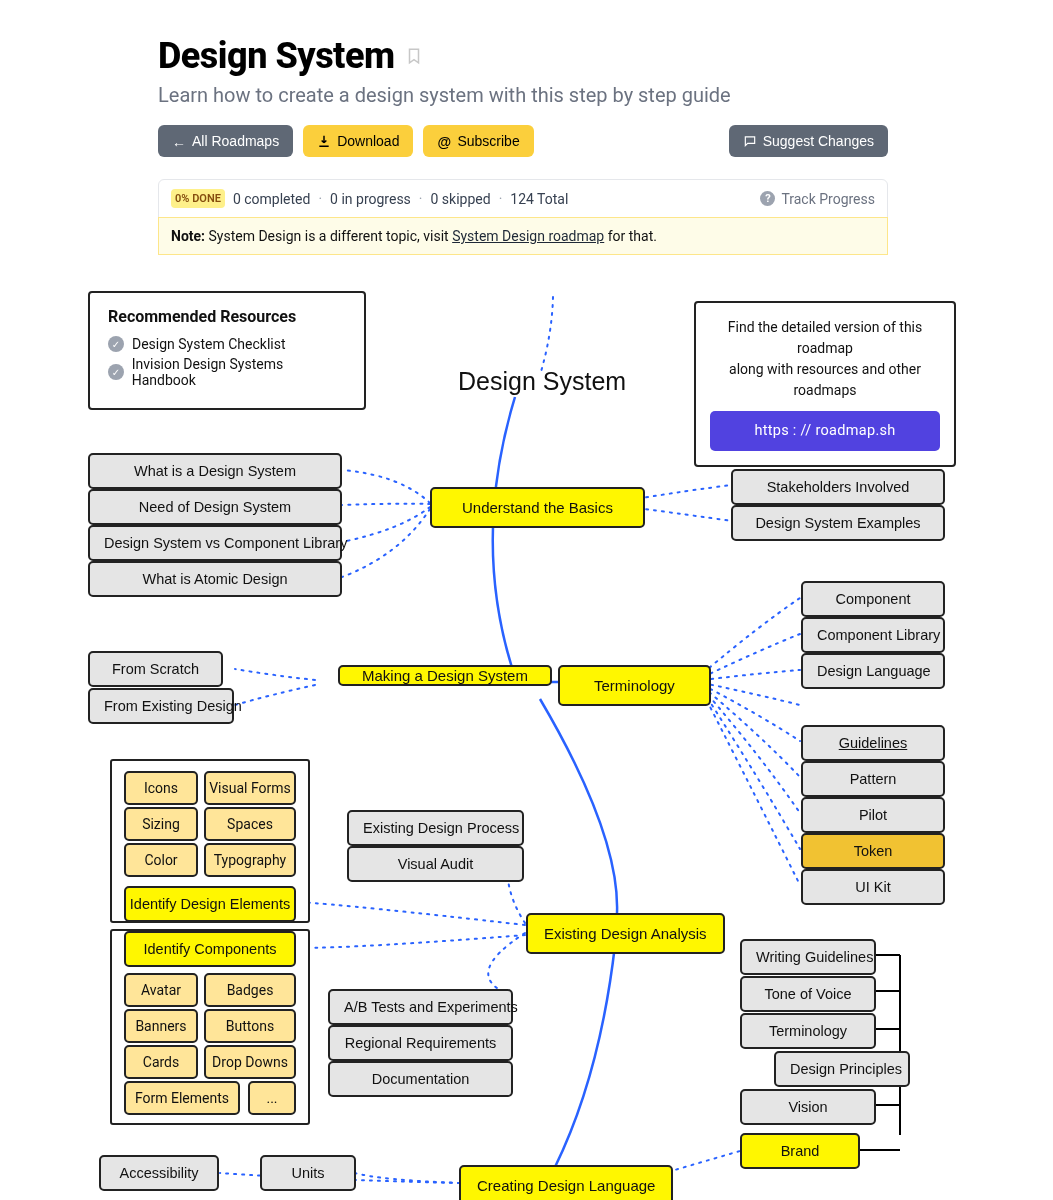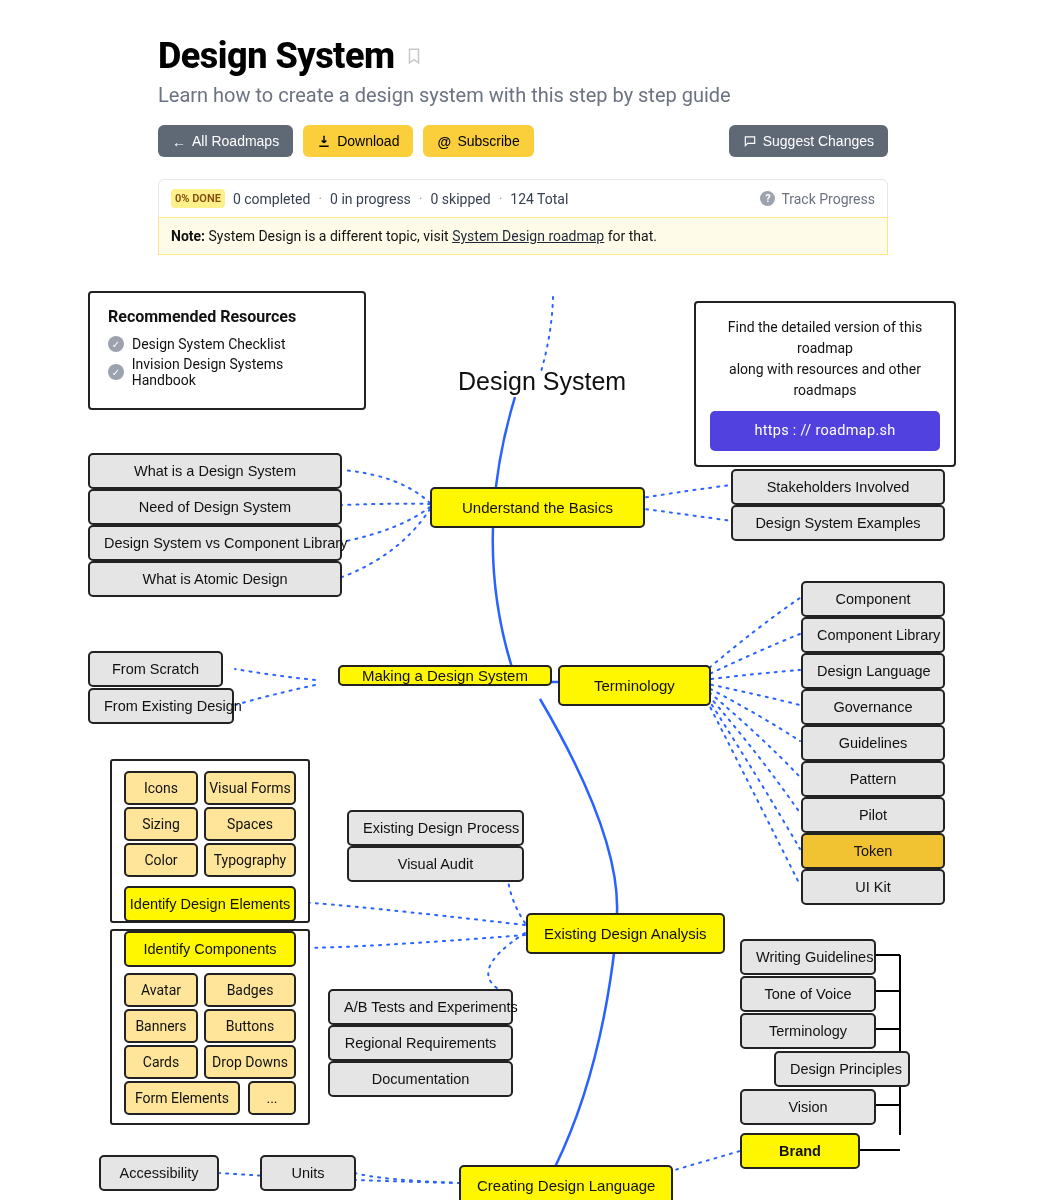--- a/index.html
+++ b/index.html
@@ -339,22 +339,21 @@
     <div class="node-sub" style="left:731px; top:220px; width:214px;">Design System Examples</div>
 
     <div class="node-major" style="left:314px; top:380px; padding:0 22px;margin-left:24px;">Making a Design System</div>
     <div class="node-major" style="left:558px; top:380px; padding:10px 34px;">Terminology</div>
     <div class="node-sub" style="left:88px; top:366px; width:135px;">From Scratch</div>
     <div class="node-sub" style="left:88px; top:403px; width:146px;">From Existing Design</div>
 
     <div class="node-sub" style="left:801px; top:296px; width:144px;">Component</div>
     <div class="node-sub" style="left:801px; top:332px; width:144px;">Component Library</div>
     <div class="node-sub" style="left:801px; top:368px; width:144px;">Design Language</div>
-    <div class="node-sub" style="left:801px; top:404px; width:144px;">Governance</div>
-    <div class="node-sub" style="left:801px; top:440px; width:144px;">Guidelines</div>
+    <div class="node-sub" style="left:801px; top:440px; width:144px;text-decoration:underline;">Guidelines</div>
     <div class="node-sub" style="left:801px; top:476px; width:144px;">Pattern</div>
     <div class="node-sub" style="left:801px; top:512px; width:144px;">Pilot</div>
     <div class="node-highlight" style="left:801px; top:548px; width:144px;">Token</div>
     <div class="node-sub" style="left:801px; top:584px; width:144px;">UI Kit</div>
 
     <div class="group-box" style="left:110px; top:474px; width:200px; height:164px;"></div>
     <div class="mini" style="left:124px; top:486px; width:74px;">Icons</div>
     <div class="mini" style="left:204px; top:486px; width:92px;">Visual Forms</div>
     <div class="mini" style="left:124px; top:522px; width:74px;">Sizing</div>
     <div class="mini" style="left:204px; top:522px; width:92px;">Spaces</div>
@@ -379,19 +378,19 @@
     <div class="node-sub" style="left:328px; top:704px; width:185px;">A/B Tests and Experiments</div>
     <div class="node-sub" style="left:328px; top:740px; width:185px;">Regional Requirements</div>
     <div class="node-sub" style="left:328px; top:776px; width:185px;">Documentation</div>
 
     <div class="node-major" style="left:459px; top:880px; padding:10px 16px;">Creating Design Language</div>
     <div class="node-sub" style="left:740px; top:654px; width:136px;">Writing Guidelines</div>
     <div class="node-sub" style="left:740px; top:691px; width:136px;">Tone of Voice</div>
     <div class="node-sub" style="left:740px; top:728px; width:136px;">Terminology</div>
     <div class="node-sub" style="left:740px; top:766px; width:136px;margin-left:34px;">Design Principles</div>
     <div class="node-sub" style="left:740px; top:804px; width:136px;">Vision</div>
-    <div class="node-sec" style="left:740px; top:848px; width:120px; padding:8px 0;font-weight:bold;">Brand</div>
+    <div class="node-sec" style="left:740px; top:848px; width:120px; padding:8px 0;">Brand</div>
 
     <div class="node-sub" style="left:99px; top:870px; width:120px;">Accessibility</div>
     <div class="node-sub" style="left:260px; top:870px; width:96px;">Units</div>
 
   </div>
 </div>
 
 </body></html>

